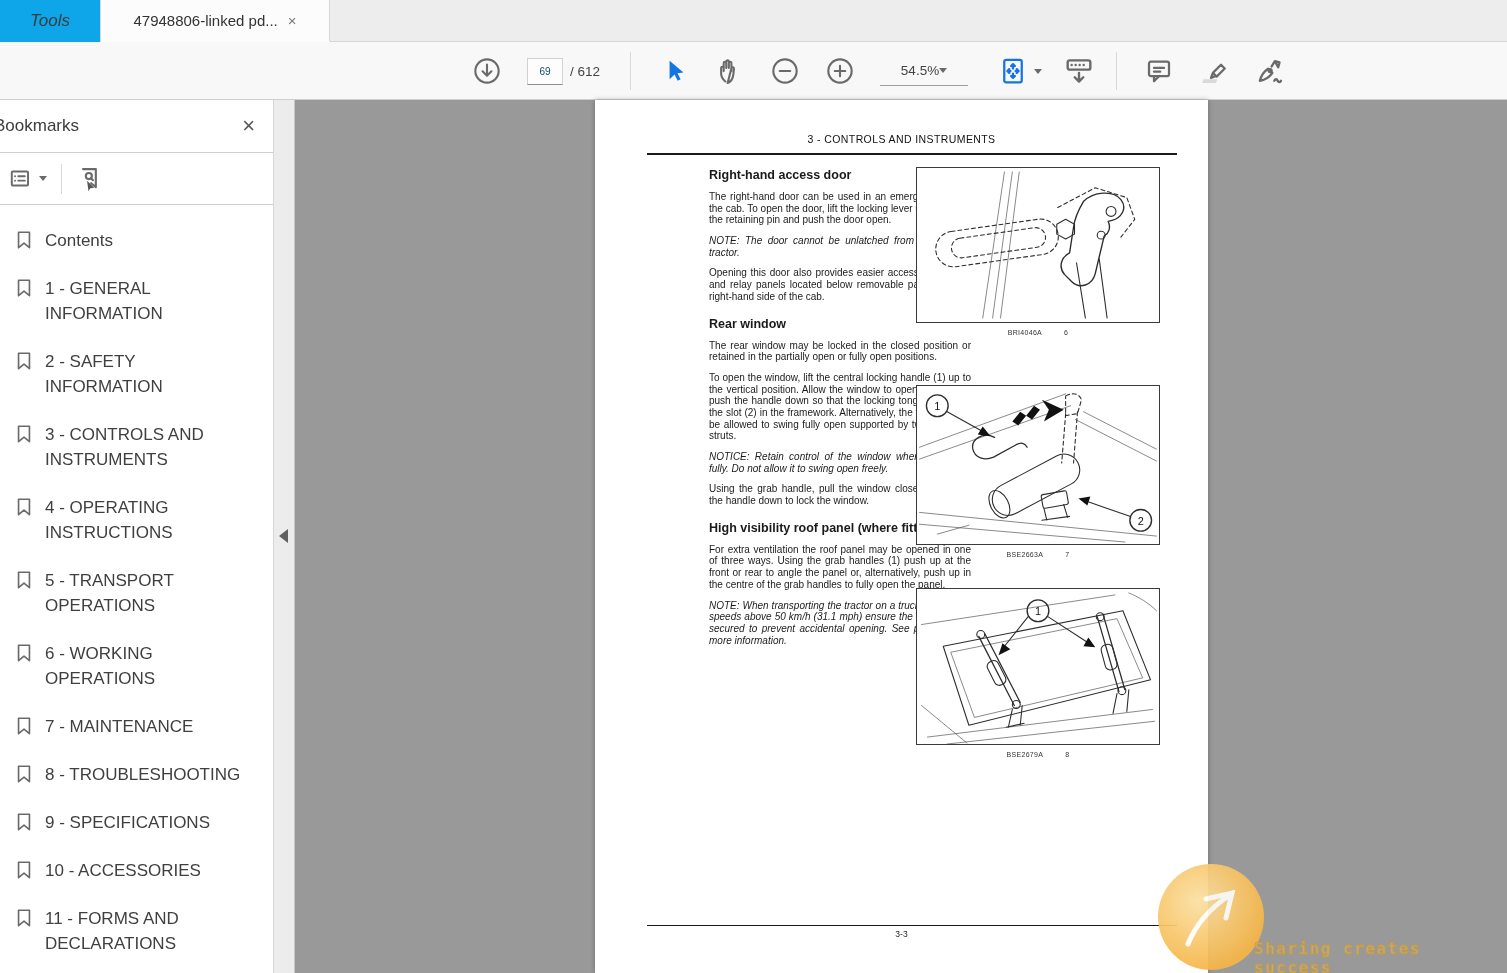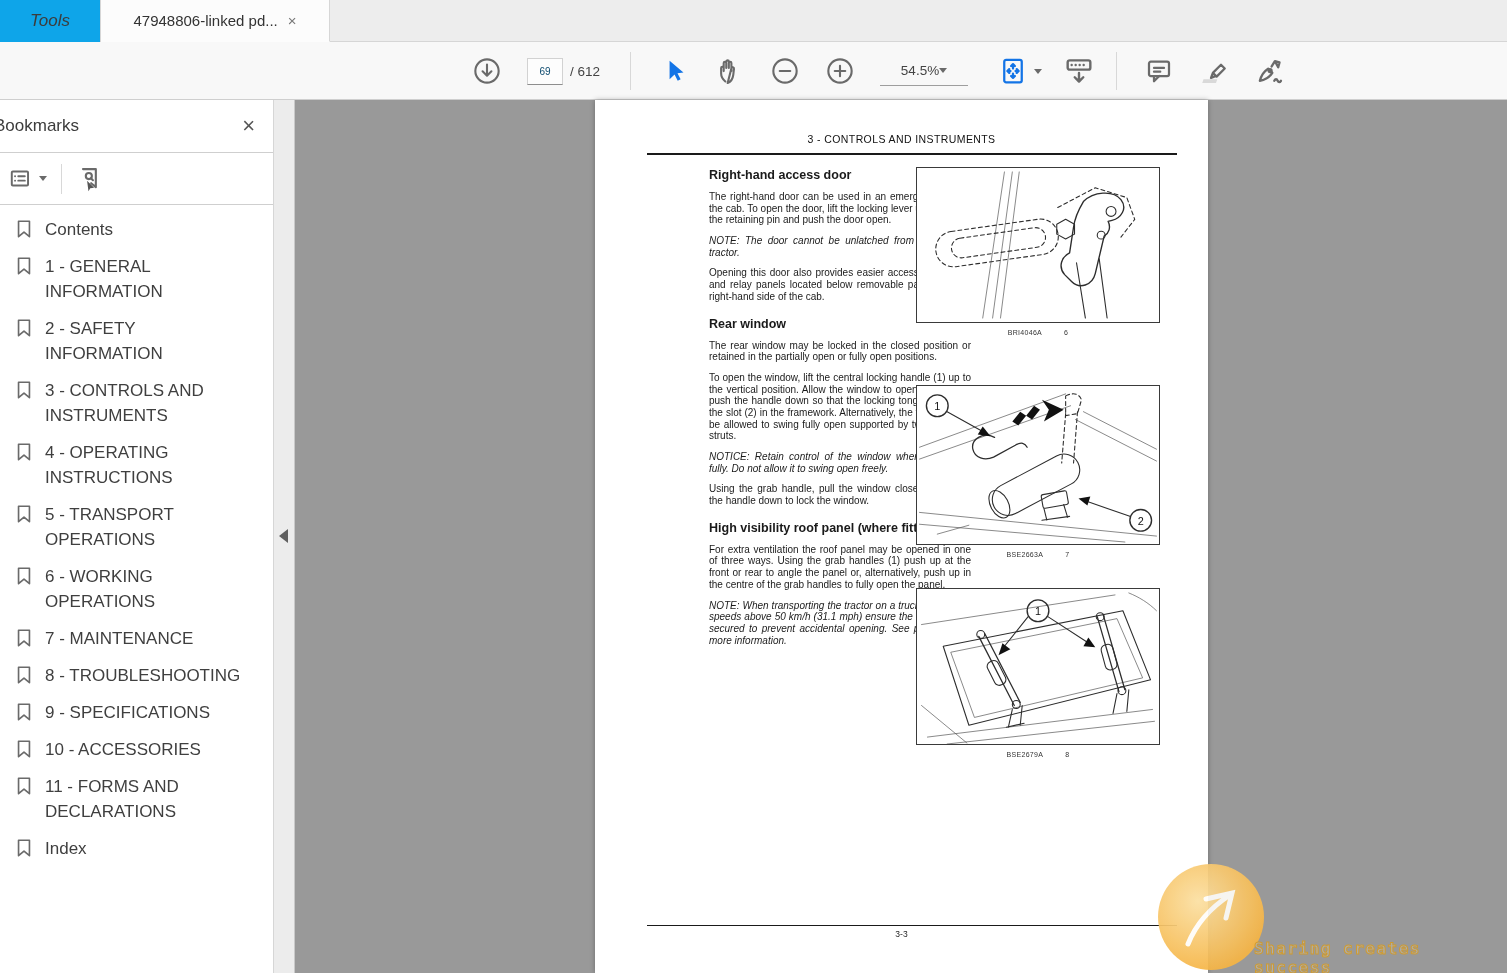--- a/index.html
+++ b/index.html
@@ -41,21 +41,21 @@
              background:#fff; border-right:1px solid #d6d6d6; overflow:hidden; }
   #bm-header { height:53px; display:flex; align-items:center; border-bottom:1px solid #cfcfcf;
                padding:0 18px 0 0; }
   #bm-title { font-size:17px; color:#3c3c3c; margin-left:-6px; flex:1; }
   #bm-close { font-size:22px; color:#555; line-height:1; cursor:default; }
   #bm-tools { height:52px; display:flex; align-items:center; gap:14px;
               border-bottom:1px solid #cfcfcf; padding-left:8px; }
   .bm-tool-sep { width:1px; height:30px; background:#d8d8d8; }
   #bm-list { list-style:none; padding:12px 0 0 0; display:flex; flex-direction:column; gap:12px; }
   .bm-item { position:relative; padding-left:45px; width:260px; font-size:17px;
-             line-height:25px; color:#3f3f3f; cursor:default; }
+             line-height:25px; color:#3f3f3f; cursor:default;margin-top:11px; }
   .bm-item .bm-ic { position:absolute; left:14px; top:2px; }
   .bm-item span.lbl { display:inline-block; max-width:212px; }
 
   
   #splitter { position:absolute; left:274px; top:100px; width:21px; height:873px;
               background:#ececec; border-right:1px solid #c9c9c9; }
   #collapse-arrow { position:absolute; left:5px; top:429px; width:0; height:0;
                     border-top:7px solid transparent; border-bottom:7px solid transparent;
                     border-right:9px solid #606060; cursor:default; }
 

